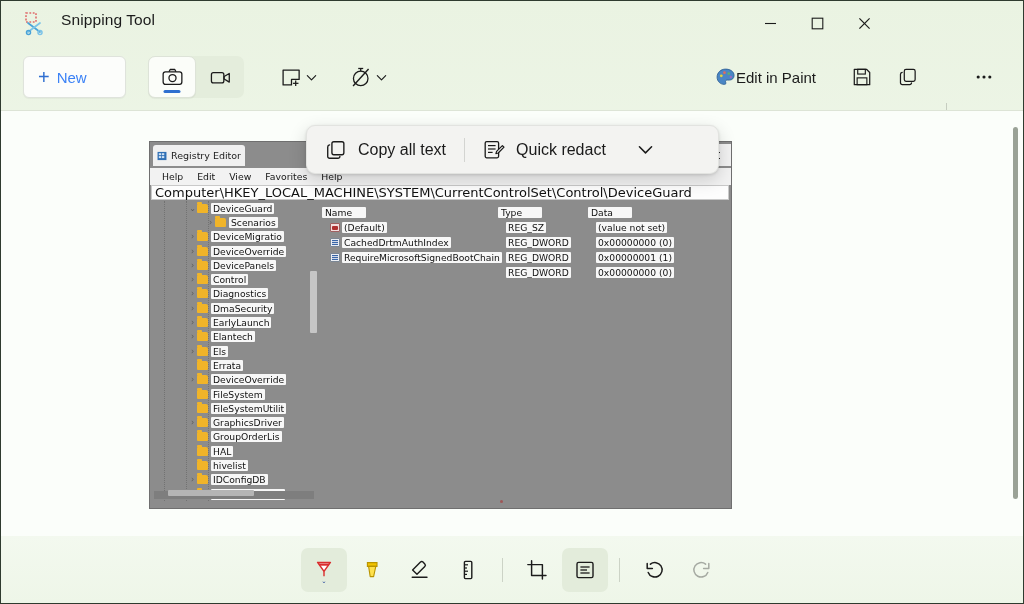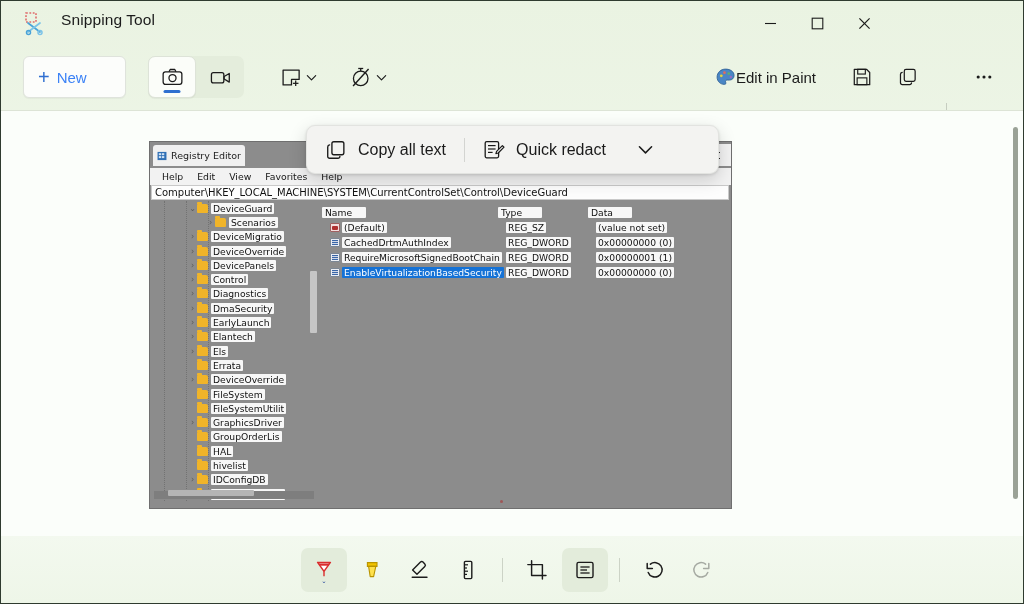--- a/index.html
+++ b/index.html
@@ -155,21 +155,21 @@
     display: flex; align-items: center; gap: 0; padding-left: 5px;
   }
   #regedit-menubar span {
     font-size: 9.3px; color: #161616; padding: 0 7px; white-space: nowrap;
   }
   #regedit-addressbar {
     position: absolute; left: 1px; top: 43px; width: 578px; height: 15px;
     background: #fdfdfd; border: 1px solid #c9c9c9;
     display: flex; align-items: center; padding-left: 3px;
   }
-  #regedit-addressbar span { font-size: 10px; color: #111; white-space: nowrap; }
+  #regedit-addressbar span { font-size: 13px; color: #111; white-space: nowrap; }
 
   #regedit-body {
     position: absolute; left: 0; top: 59px; width: 583px; height: 309px;
     background: #8c8c8c;
   }
 
   
   #tree-pane {
     position: absolute; left: 2px; top: 0; width: 167px; height: 300px;
     overflow: hidden;
@@ -589,24 +589,20 @@
                   <span class="vtxt">(Default)</span>
                 </div>
                 <div class="vrow">
                   <span class="reg-ico dw"></span>
                   <span class="vtxt">CachedDrtmAuthIndex</span>
                 </div>
                 <div class="vrow">
                   <span class="reg-ico dw"></span>
                   <span class="vtxt">RequireMicrosoftSignedBootChain</span>
                 </div>
-                <div class="vrow sel">
-                  <span class="reg-ico dw"></span>
-                  <span class="vtxt">EnableVirtualizationBasedSecurity</span>
-                </div>
               </div>
           </div>
           <div class="vcol" id="col-type">
             <div class="vhead">Type</div>
             <div id="type-rows">
                 <div class="vrow">
                   <span class="vtxt">REG_SZ</span>
                 </div>
                 <div class="vrow">
                   <span class="vtxt">REG_DWORD</span>

